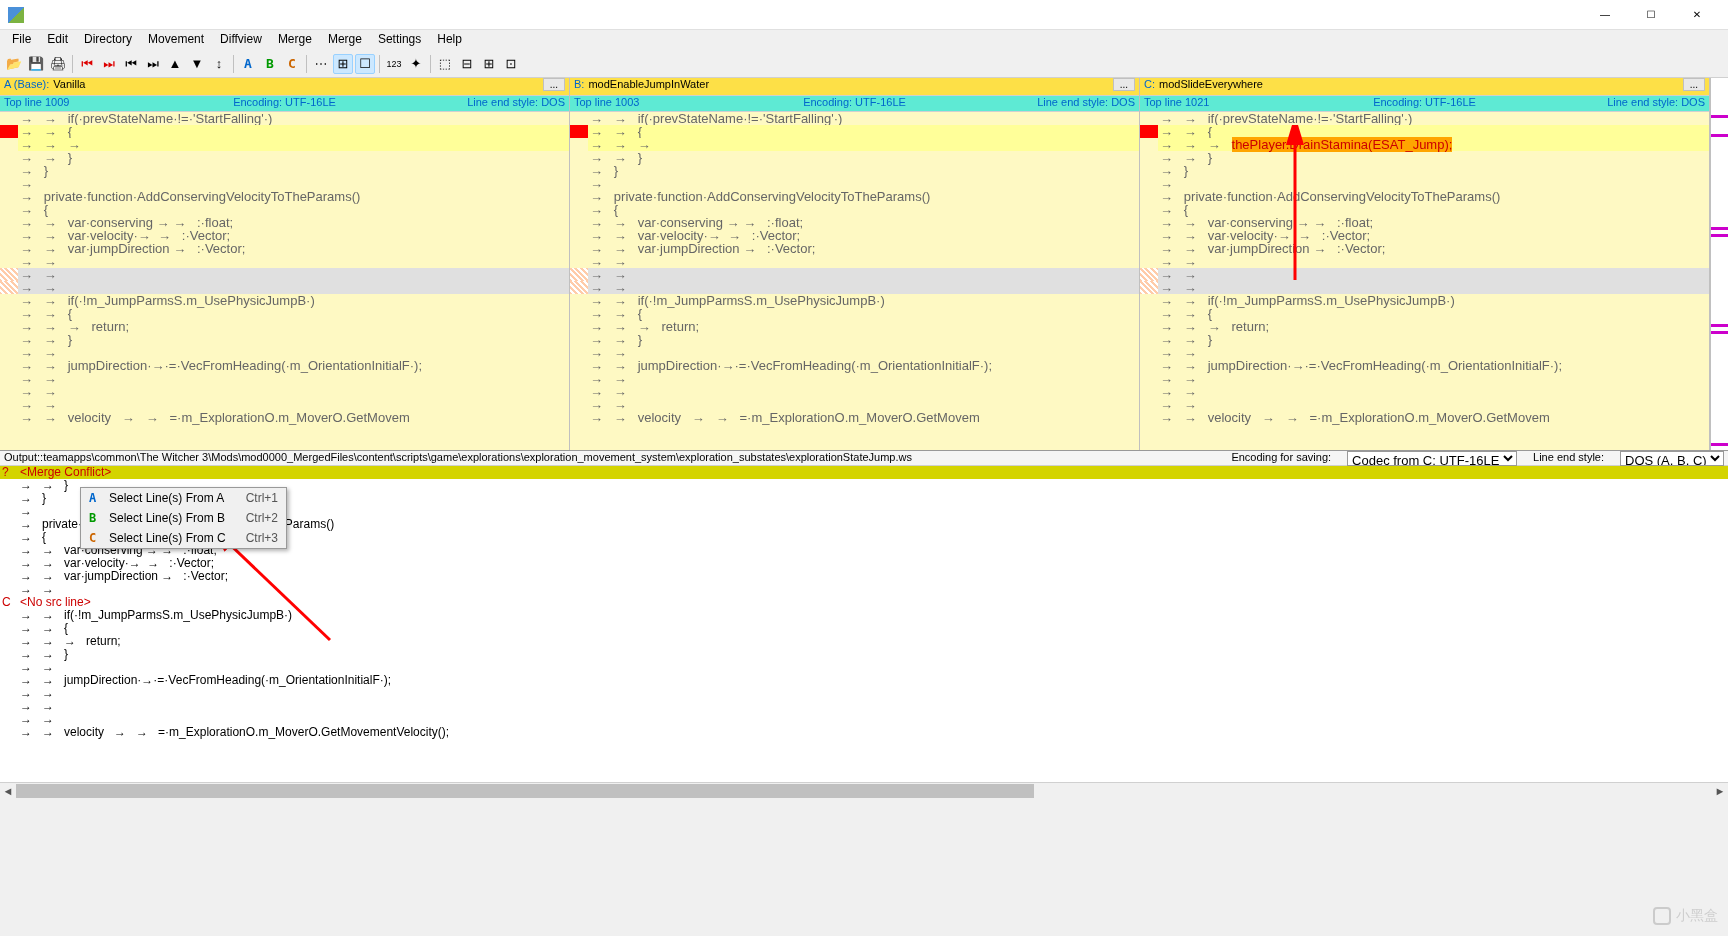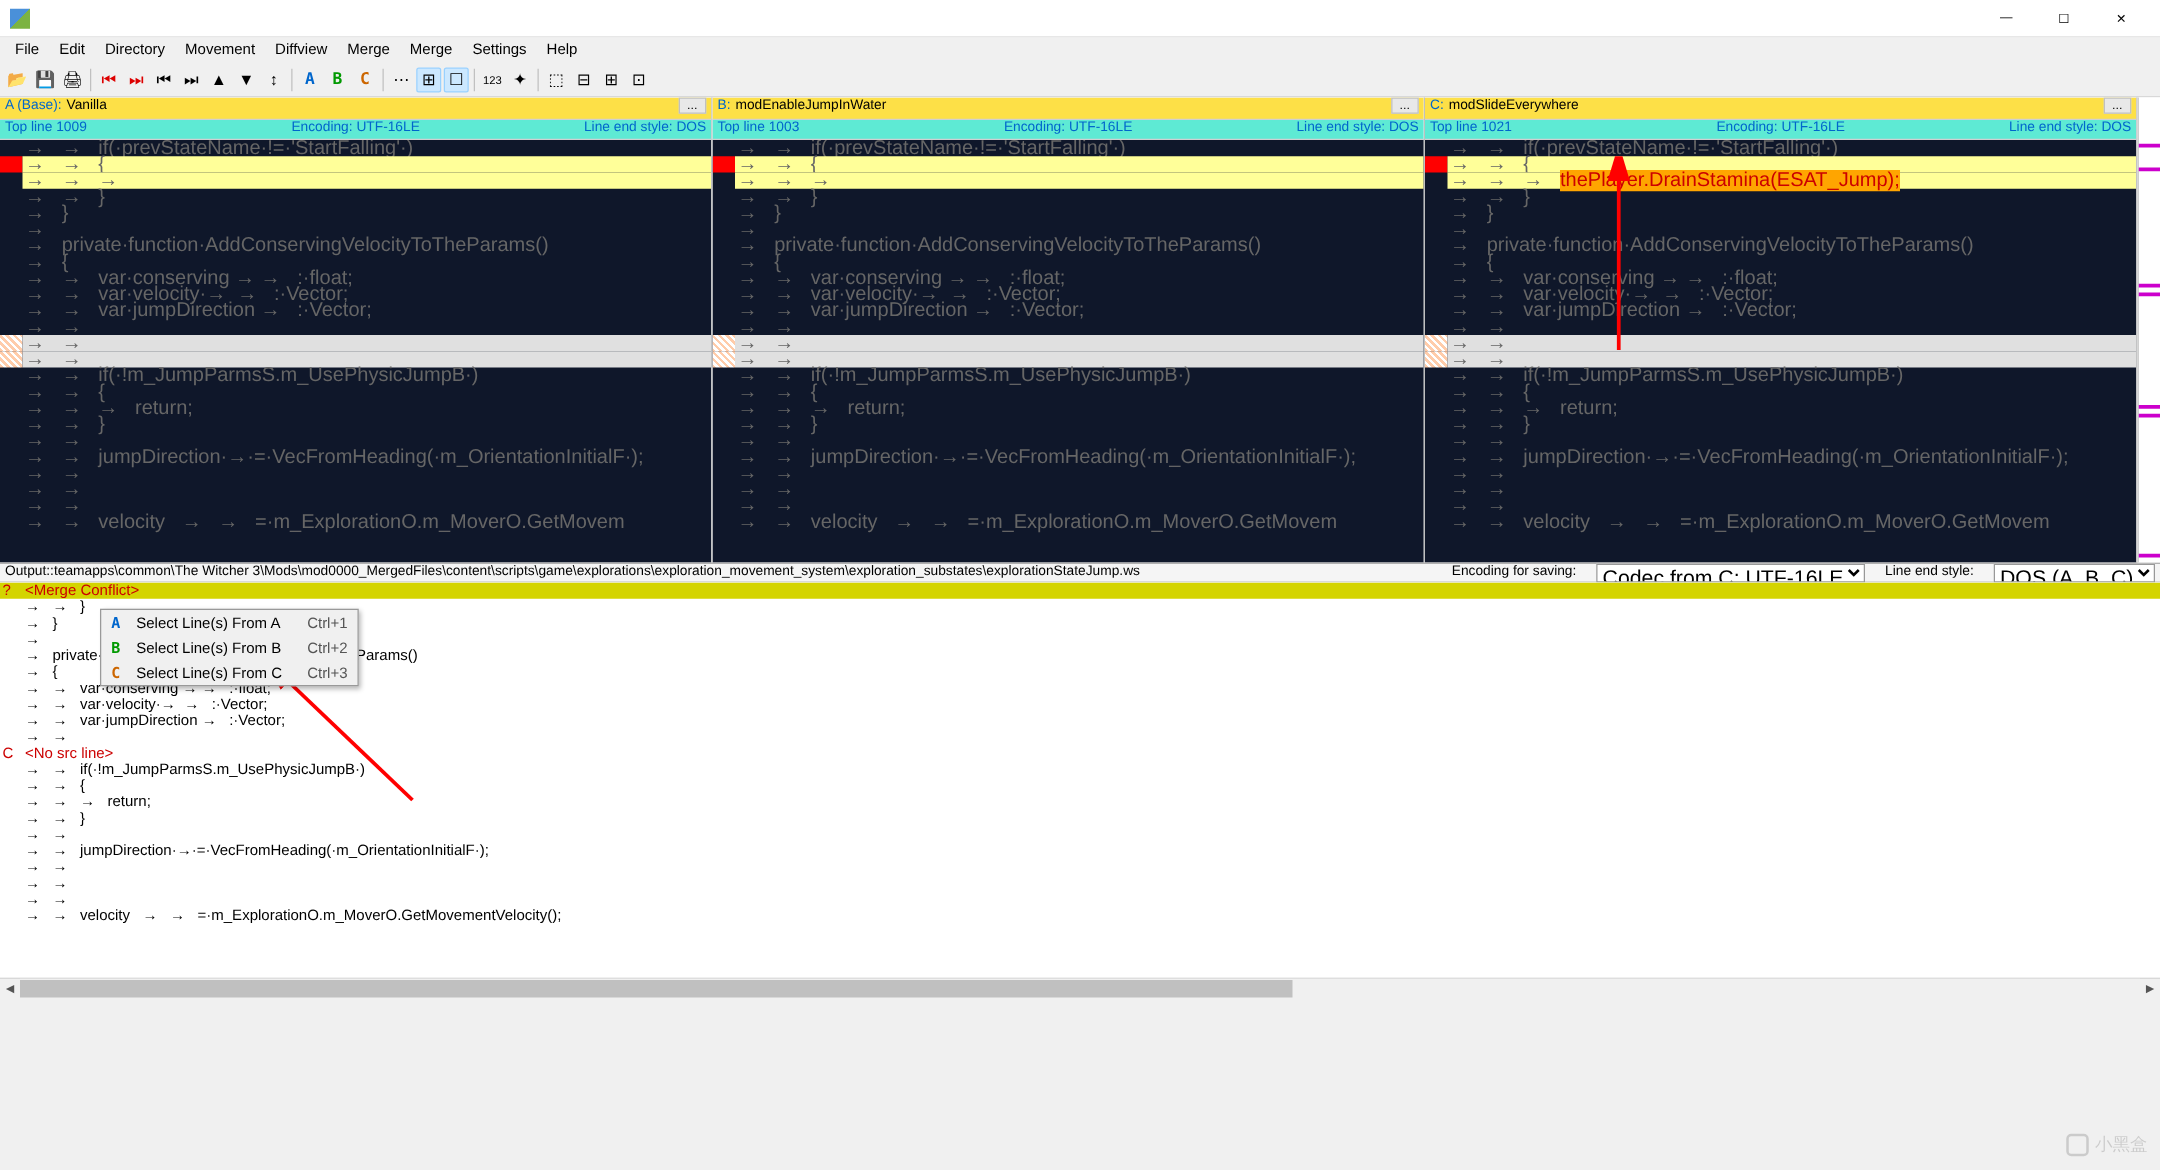--- a/index.html
+++ b/index.html
@@ -21,34 +21,34 @@
 .pane{flex:1;display:flex;flex-direction:column;border-right:1px solid #c0c0c0;overflow:hidden;position:relative}
 .pane:last-child{border-right:none}
 .pane-header{height:18px;background:#fde047;display:flex;align-items:flex-start;font-size:11px;padding:0 4px;border-bottom:1px solid #d0d0d0}
 .pane-label{color:#0066cc}
 .pane-name{color:#000;margin-left:4px;flex:1}
 .pane-btn{padding:0 6px;background:#e8e8e8;border:1px solid #c0c0c0;font-size:10px;margin-left:4px}
 .pane-info{height:16px;background:#5eead4;display:flex;font-size:11px;padding:0 4px;color:#0066cc;border-bottom:1px solid #d0d0d0}
 .pane-info span{flex:1}
 .pane-info span:nth-child(2){text-align:center}
 .pane-info span:last-child{text-align:right}
-.code-area{flex:1;background:#0f172a;font-family:"Courier New",monospace;font-size:16px;overflow:hidden;position:relative;white-space:pre}
+.code-area{flex:1;background:#fef9c3;font-family:"Courier New",monospace;font-size:13px;overflow:hidden;position:relative;white-space:pre}
 .code-line{height:13px;line-height:13px;display:flex;color:#666}
 .gutter-mark{width:18px;flex-shrink:0}
 .gutter-red{background:#ff0000}
 .gutter-hatch{background:repeating-linear-gradient(45deg,#fca,#fca 2px,#fff 2px,#fff 4px)}
 .line-content{flex:1;padding-left:2px;white-space:pre}
 .hl-yellow{background:#ffff99}
 .hl-orange{background:#ffa500}
 .hl-gray{background:#e0e0e0}
 .txt-red{color:#cc0000}
 .output-header{height:16px;background:#f5f5f5;display:flex;font-size:11px;padding:0 4px;border-top:1px solid #999;border-bottom:1px solid #d0d0d0;align-items:flex-start;color:#000}
 .output-header .left{flex:1}
 .output-header .right{display:flex;gap:16px}
-.output-header select{font-size:17px;border:1px solid #999;background:#fff;height:15px}
+.output-header select{font-size:13px;border:1px solid #999;background:#fff;height:15px}
 .output-area{height:316px;background:#fff;font-family:"Courier New",monospace;font-size:12px;overflow:hidden;position:relative;white-space:pre}
 .out-line{height:13px;line-height:13px;display:flex}
 .out-marker{width:18px;flex-shrink:0;text-align:left;padding-left:2px;color:#000}
 .conflict-line{background:#d4d400;color:#cc0000}
 .ctx-menu{position:absolute;background:#f0f0f0;border:1px solid #999;box-shadow:2px 2px 4px rgba(0,0,0,0.3);z-index:200;font-size:12px;min-width:200px}
 .ctx-item{display:flex;align-items:center;padding:3px 8px;cursor:default}
 .ctx-icon{width:20px;font-weight:bold;font-family:monospace}
 .ctx-label{flex:1}
 .ctx-shortcut{margin-left:20px;color:#555}
 .scrollbar-h{height:16px;background:#f0f0f0;border-top:1px solid #d0d0d0;display:flex}

